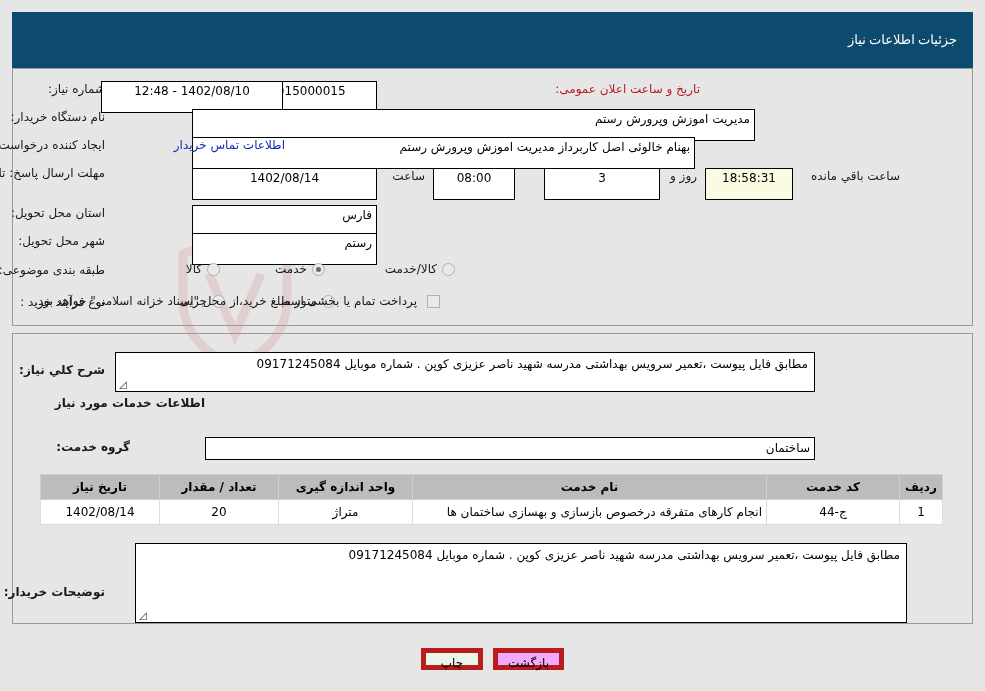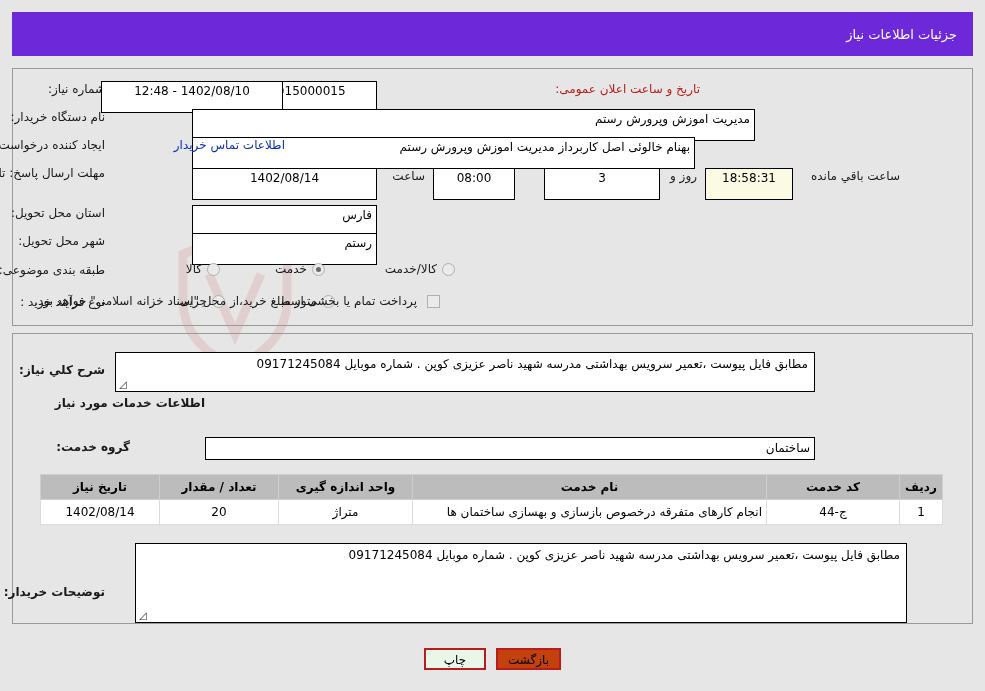--- a/index.html
+++ b/index.html
@@ -26,25 +26,25 @@
     font-family:"DejaVu Sans","Liberation Sans",sans-serif;
     white-space:nowrap;
   }
   #watermark .wm-shield{
     position:absolute;left:175px;top:10px;width:120px;height:140px;
     opacity:.35;
   }
 
   
   .page-header{
-    position:absolute;right:12px;top:12px;left:12px;height:44px;
-    background:#6d28d9;color:#fff;
+    position:absolute;right:12px;top:12px;left:12px;height:56px;
+    background:#0c4a6e;color:#fff;
     display:flex;align-items:center;justify-content:flex-start;
     box-sizing:border-box;padding:0 16px;
-    font-size:13px;z-index:2;
+    font-size:13px;z-index:2;font-family:Liberation Serif, serif;
   }
 
   
   .panel{
     position:absolute;
     border:1px solid #9a9a9a;
     background:transparent;
     box-sizing:border-box;
     z-index:1;
   }
@@ -111,27 +111,27 @@
   .tbl td{
     background:#fff;border:1px solid #dcdcdc;
     padding:5px 4px;text-align:center;color:#000;
   }
   .tbl td.ar-right{text-align:right;}
 
   
   .btnbar{position:absolute;left:0;right:0;top:648px;display:flex;
           justify-content:center;gap:10px;z-index:3;}
   .btn{
-    border:2px solid #b91c1c;box-sizing:border-box;
+    border:5px solid #b91c1c;box-sizing:border-box;
     height:22px;min-width:62px;line-height:20px;text-align:center;
     font-size:12px;cursor:pointer;padding:0 10px;
     font-family:"DejaVu Sans","Liberation Sans",sans-serif;
   }
   .btn-print{background:#e9f7e9;color:#000;}
-  .btn-back{background:#c2410c;color:#000;}
+  .btn-back{background:#f0abfc;color:#000;}
 </style>
 </head>
 <body>
 
 <div id="watermark">
   <svg class="wm-shield" viewBox="0 0 120 140">
     <path d="M60 4 L112 24 L112 70 C112 104 88 126 60 136 C32 126 8 104 8 70 L8 24 Z" fill="none" stroke="#d9a7a7" stroke-width="9"></path>
     <path d="M34 44 L60 104 L86 44" fill="none" stroke="#d9a7a7" stroke-width="9"></path>
   </svg>
 </div>

